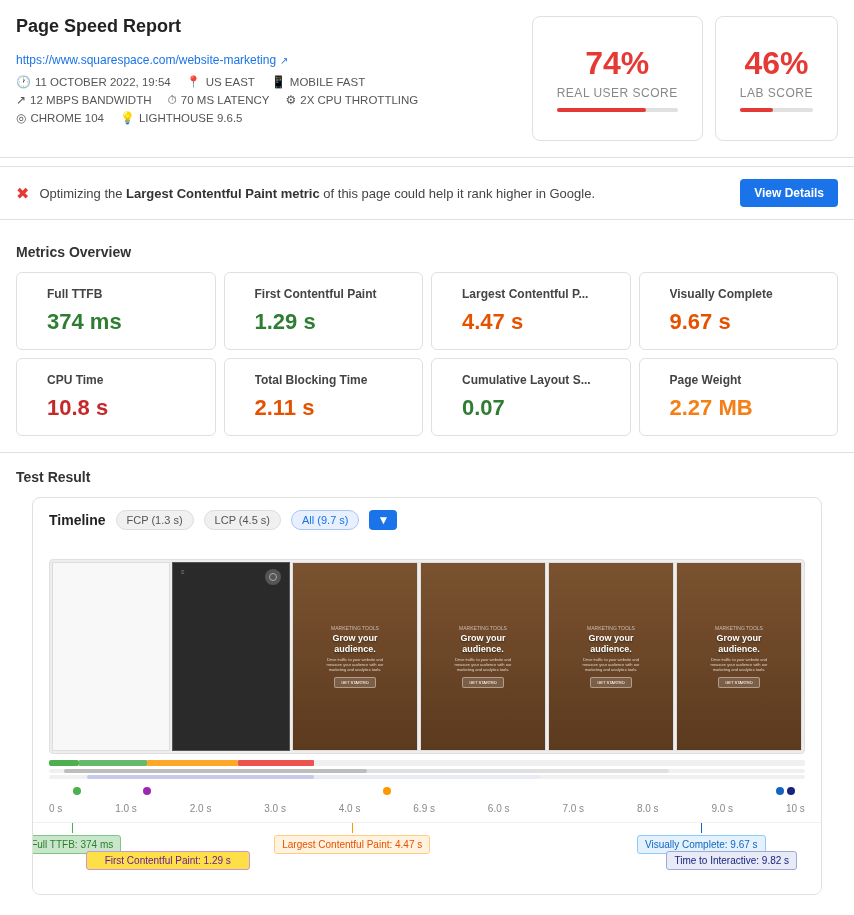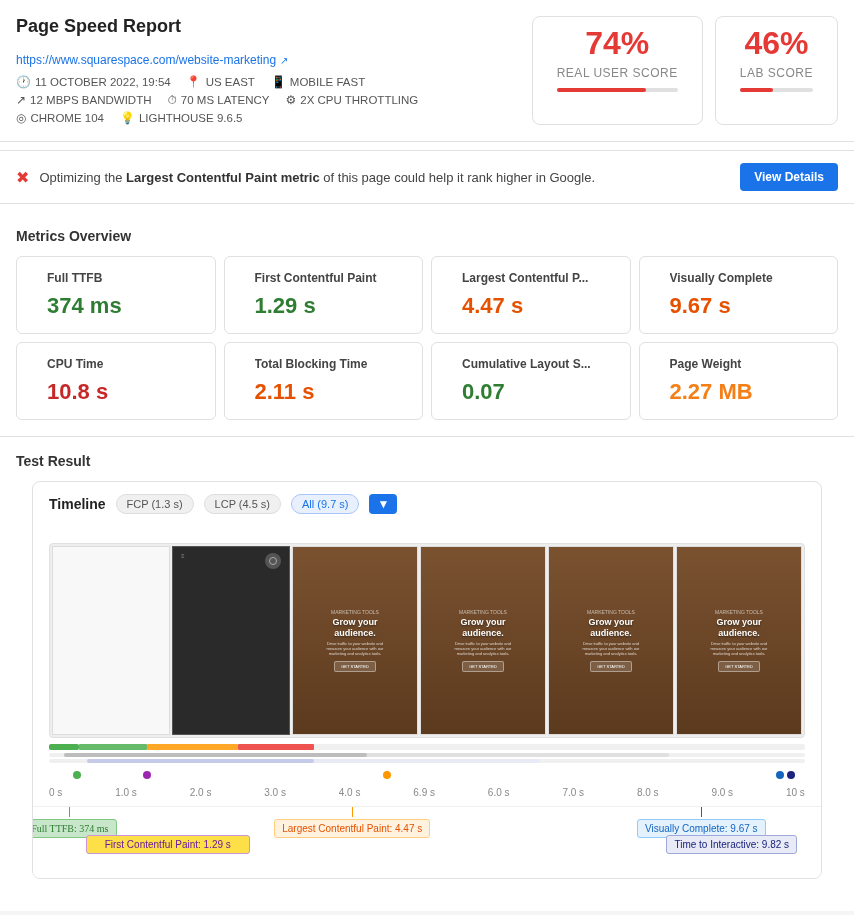--- a/index.html
+++ b/index.html
@@ -11,21 +11,21 @@
     .header-section { display: flex; align-items: stretch; border-bottom: 1px solid #e0e0e0; padding: 16px; gap: 16px; }
     .header-info { flex: 1; }
     .header-title { font-size: 18px; font-weight: 600; color: #222; margin-bottom: 16px; }
     .header-url { color: #1a73e8; font-size: 12px; margin-bottom: 8px; display: flex; align-items: center; gap: 4px; }
     .header-url span { color: #1a73e8; }
     .header-meta { display: flex; flex-wrap: wrap; gap: 4px 16px; }
     .meta-item { display: flex; align-items: center; gap: 4px; color: #555; font-size: 11.5px; }
     .meta-icon { font-size: 12px; }
 
     .score-cards { display: flex; gap: 0; }
-    .score-card { border: 1px solid #e0e0e0; border-radius: 8px; padding: 8px 24px; text-align: center; min-width: 120px; }
+    .score-card { border: 1px solid #e0e0e0; border-radius: 8px; padding: 28px 24px; text-align: center; min-width: 120px; }
     .score-card + .score-card { margin-left: 12px; }
     .score-value { font-size: 32px; font-weight: 700; margin-bottom: 4px; }
     .score-value.red { color: #e53935; }
     .score-label { font-size: 12px; color: #888; font-weight: 400; letter-spacing: 0.5px; text-transform: uppercase; }
     .score-bar { height: 4px; background: #e0e0e0; border-radius: 2px; margin-top: 8px; }
     .score-bar-fill { height: 4px; border-radius: 2px; }
     .score-bar-fill.red { background: #e53935; }
 
     
     .alert-banner { display: flex; align-items: center; gap: 10px; padding: 12px 16px; background: #fff; border-bottom: 1px solid #e0e0e0; border-top: 1px solid #e0e0e0; margin: 8px 0; }
@@ -269,21 +269,21 @@
           <span>7.0 s</span>
           <span>8.0 s</span>
           <span>9.0 s</span>
           <span>10 s</span>
         </div>
 
       </div>
 
       <div style="position:relative; height:72px; background:#fff; padding:0 16px; border-top:1px solid #f0f0f0;">
 
-        <div style="position:absolute; left: calc(16px + 3.7% - 55px); font-family: Liberation Serif, serif;">
+        <div style="position:absolute; left: calc(16px + 3.7% - 55px);">
           <div style="width:1px; height:10px; background:#4caf50; margin:0 auto 2px;"></div>
           <div style="background:#c8e6c9; border:1px solid #81c784; color:#2e7d32; border-radius:3px; padding:3px 7px; font-size:10px; font-weight:500; white-space:nowrap;">Full TTFB: 374 ms</div>
         </div>
 
         <div style="position:absolute; left: calc(16px + 12.9% - 65px); top:28px;">
           <div style="background:#fde047; border:1px solid #ce93d8; color:#6a1b9a; border-radius:3px; padding:3px 18px; font-size:10px; font-weight:500; white-space:nowrap;">First Contentful Paint: 1.29 s</div>
         </div>
 
         <div style="position:absolute; left: calc(16px + 40% - 90px); top:0;">
           <div style="width:1px; height:10px; background:#ff9800; margin:0 auto 2px;"></div>

